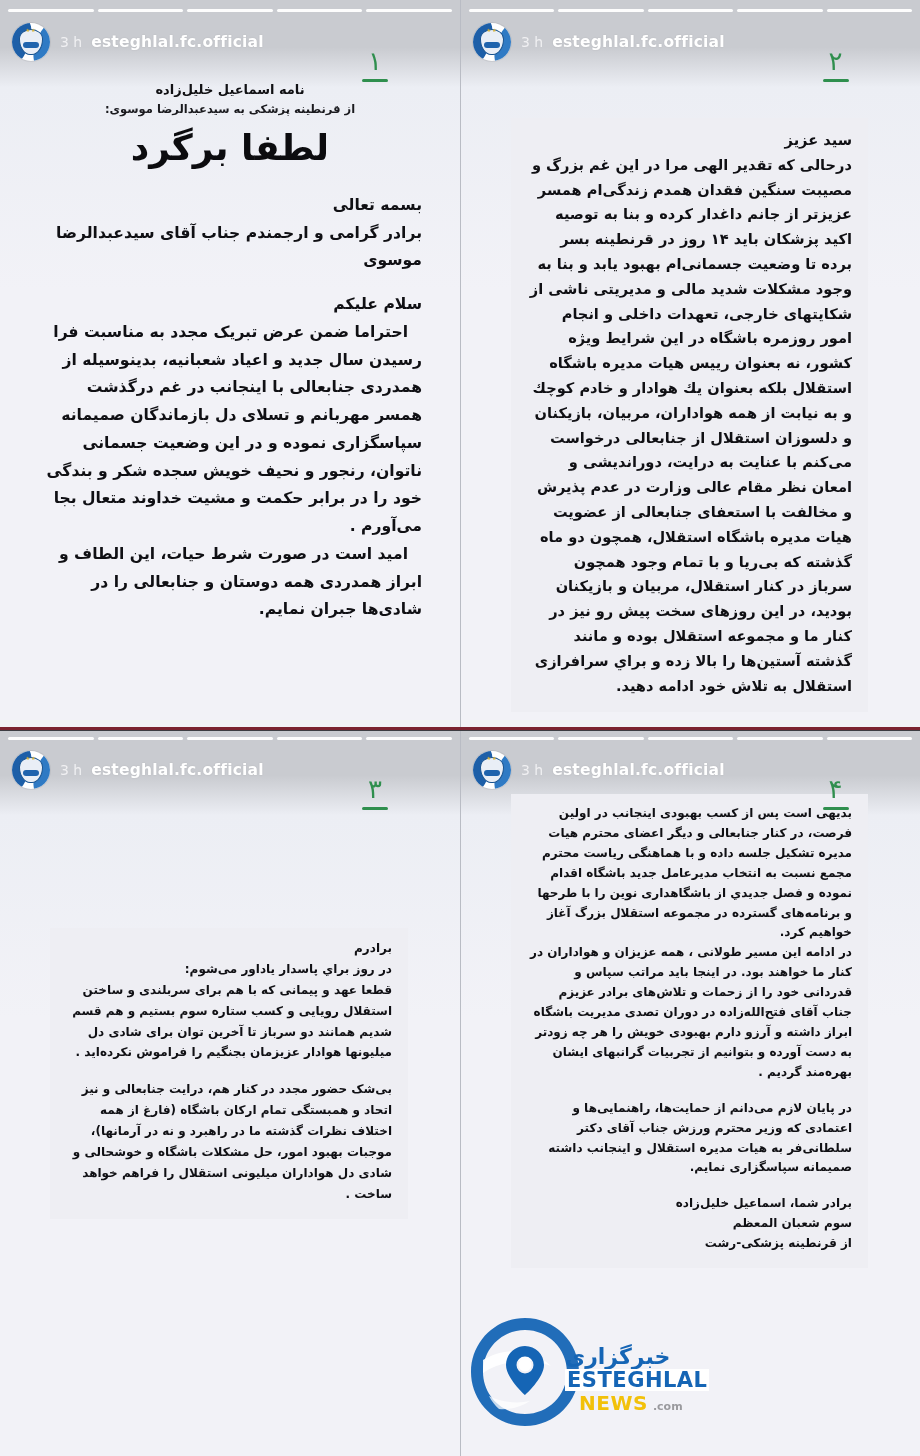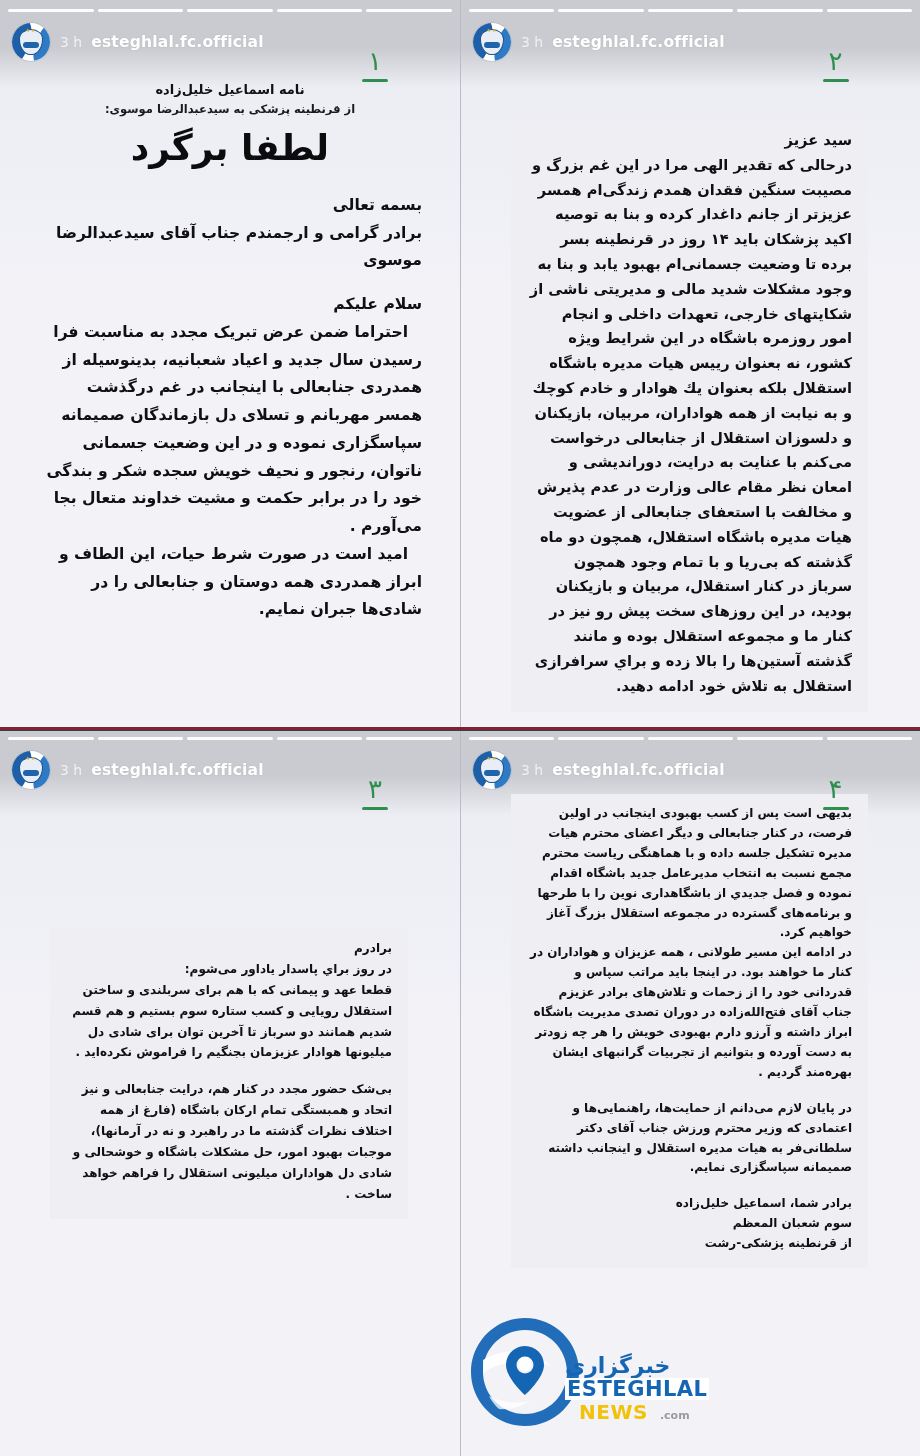--- a/index.html
+++ b/index.html
@@ -291,21 +291,21 @@
     direction: ltr;
   }
   .wm-globe {
     position: absolute;
     left: 0; top: 18px;
     width: 112px; height: 112px;
   }
   .wm-text {
     position: absolute;
     left: 96px;
-    top: 57px;
+    top: 48px;
     width: 130px;
     text-align: left;
   }
   .wm-fa {
     font-family: "DejaVu Sans", sans-serif;
     font-size: 22px;
     font-weight: 700;
     color: #1565b5;
     line-height: 1;
     direction: rtl;
@@ -320,21 +320,21 @@
     letter-spacing: .5px;
     line-height: 1.05;
     background: #ffffff;
     display: inline-block;
     padding: 0 2px;
   }
   .wm-news-row {
     margin-top: 2px;
     display: flex;
     align-items: baseline;
-    gap: 12px;
+    gap: 5px;
     padding-left: 14px;
   }
   .wm-news {
     font-family: "DejaVu Sans", sans-serif;
     font-size: 20px;
     font-weight: 700;
     color: #f2c10a;
     letter-spacing: .5px;
     line-height: 1;
   }

